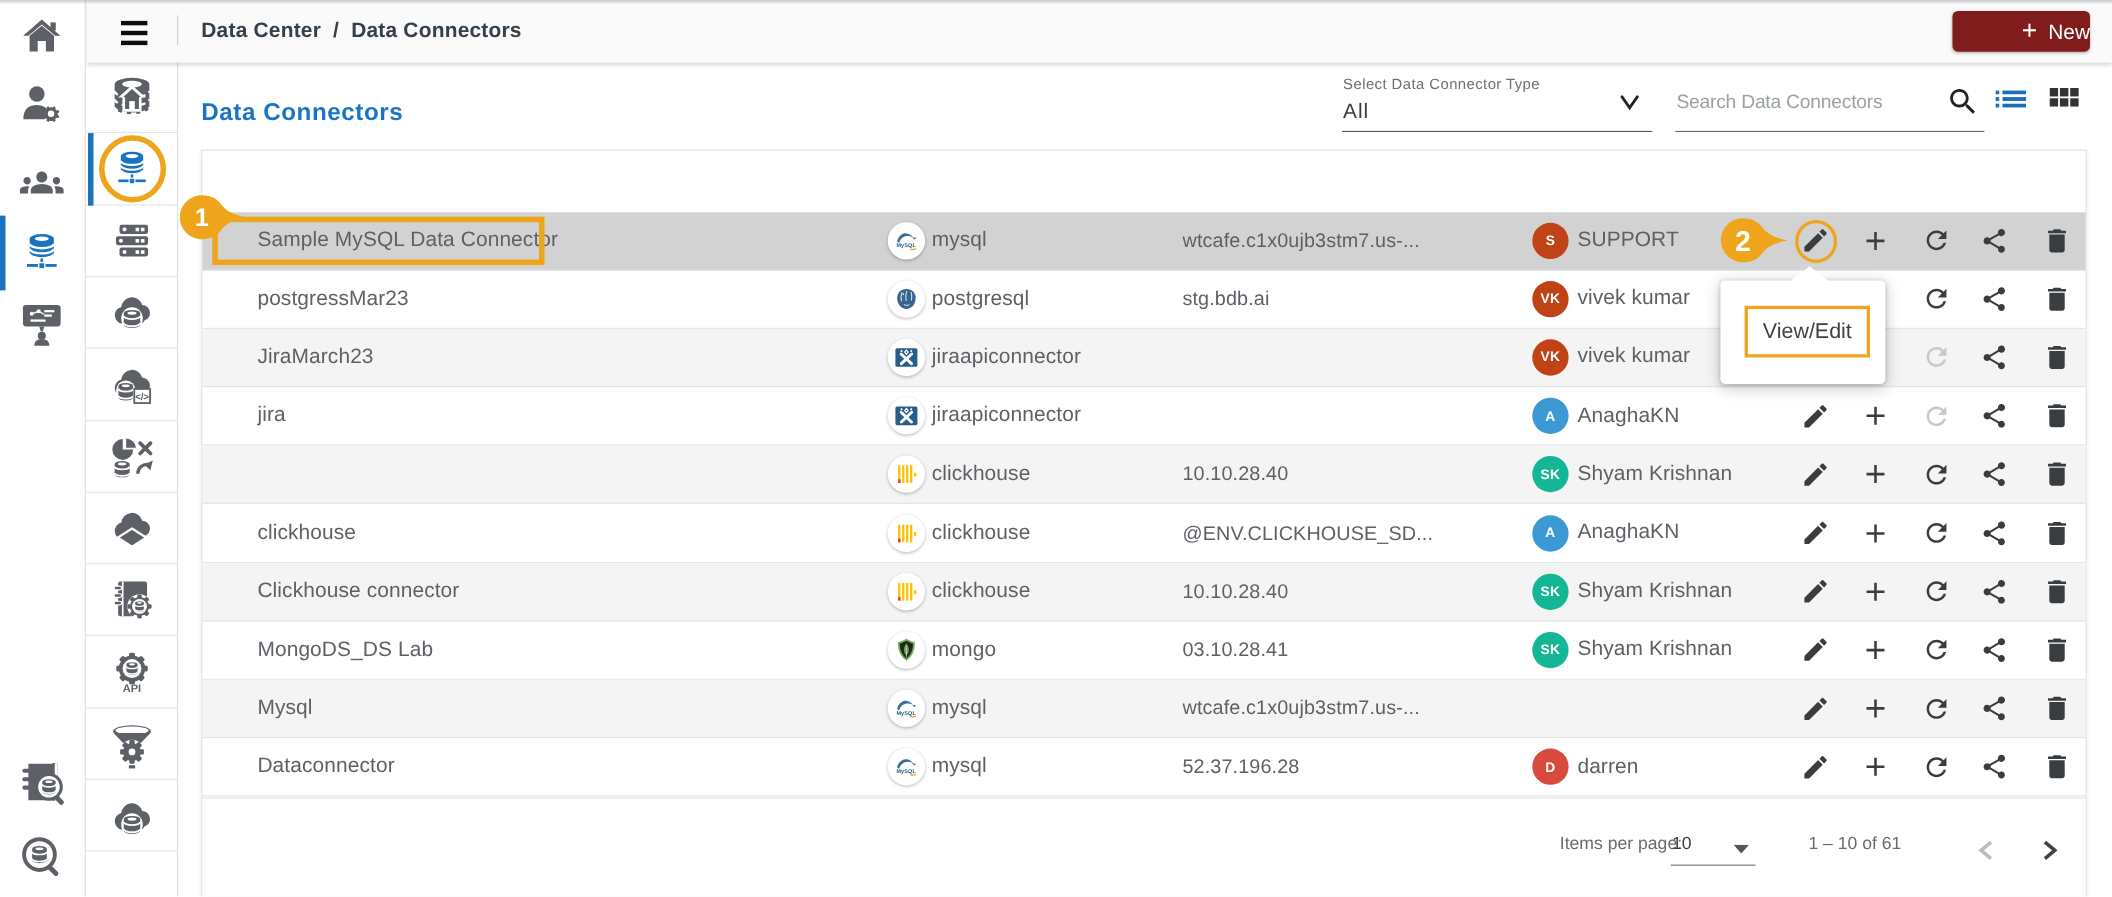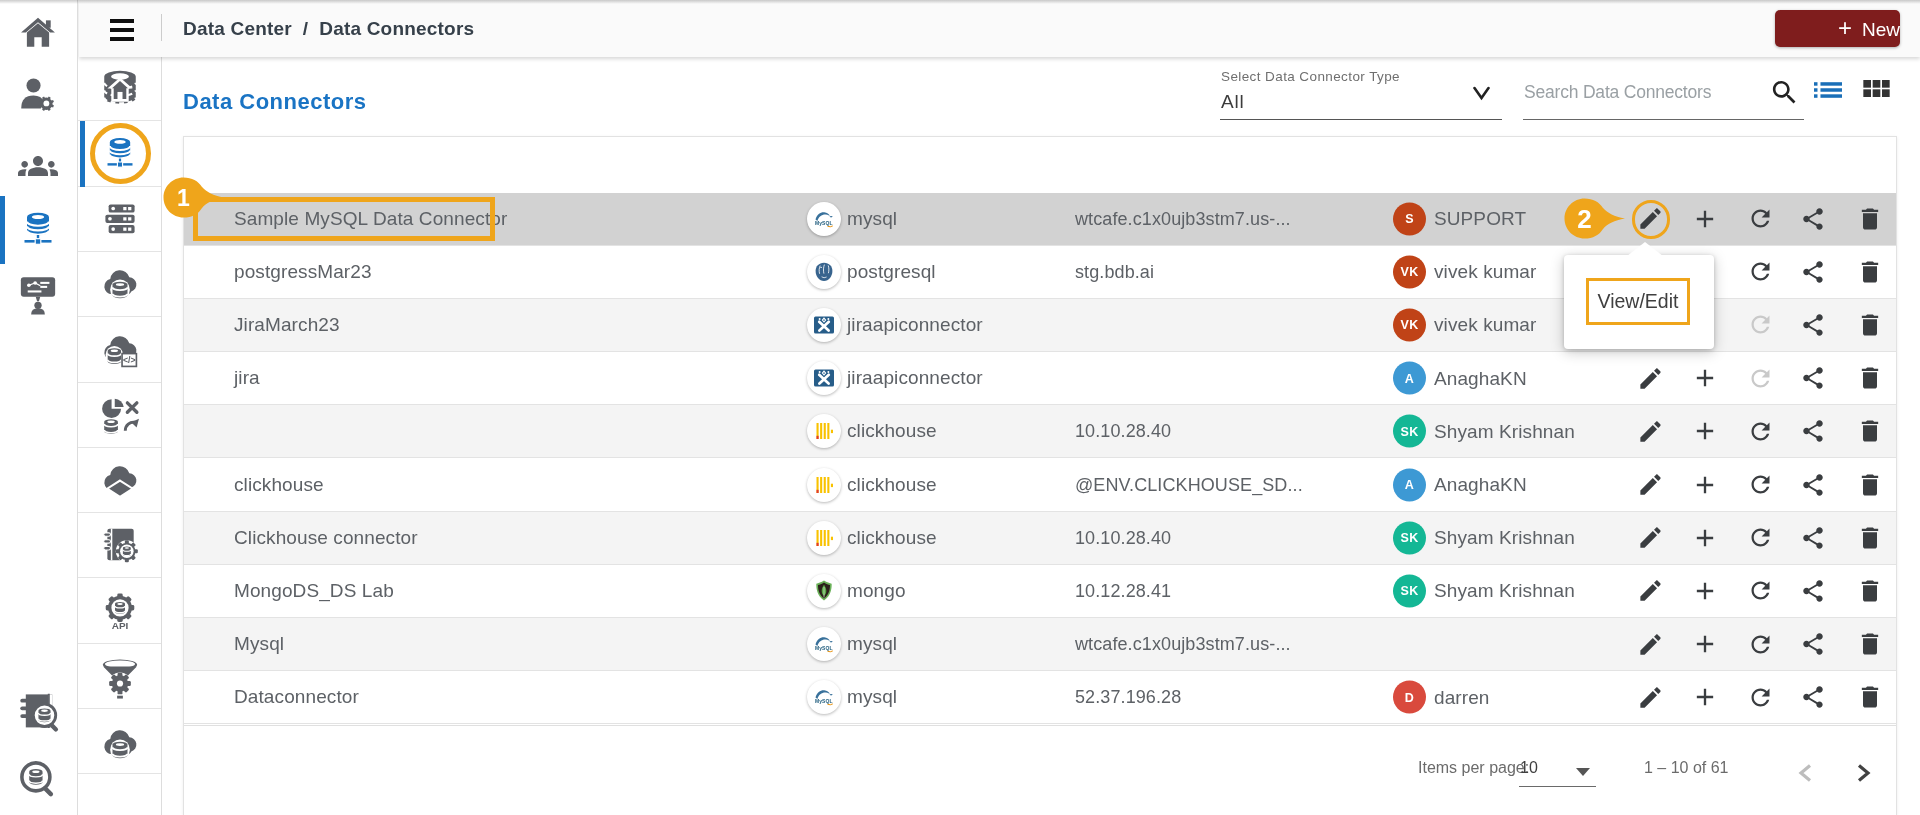--- a/index.html
+++ b/index.html
@@ -35,21 +35,21 @@
 .c-act { left:1452px; width:290px; display:flex; align-items:center; }
 .c-act .ai:nth-child(1) { margin-right:27px; } .c-act .ai:nth-child(2) { margin-right:27px; }
 .c-act .ai:nth-child(3) { margin-right:25px; } .c-act .ai:nth-child(4) { margin-right:29px; }
 .c-act .ai { width:28px; height:28px; flex:none; display:flex; align-items:center; justify-content:center; }
 .tico { width:34px; height:34px; border-radius:50%; background:#fff; box-shadow:0 1px 3px rgba(0,0,0,.28); display:flex; align-items:center; justify-content:center; margin-right:6px; flex:none; }
 .av { width:33px; height:33px; border-radius:50%; color:#fff; font-weight:700; font-size:12.5px; display:flex; align-items:center; justify-content:center; margin-right:8px; letter-spacing:.3px; flex:none; }
 #foot { position:absolute; left:0; top:587.7px; width:1712px; height:91px; background:#fff; border-top:1px solid #e0e0e0; font-size:16px; color:#6b6b6b; }
 #foot .fi { position:absolute; }
 #tooltip { left:1564px; top:255px; width:150px; height:94px; background:#fff; border-radius:4px; box-shadow:0 3px 14px rgba(0,0,0,.22), 0 1px 4px rgba(0,0,0,.18); z-index:30; }
 #tooltip .arrow { position:absolute; left:63px; top:-13px; width:0; height:0; border:18px solid transparent; border-bottom:14px solid #fff; border-top:none; }
-#tooltip .obox { position:absolute; left:22px; top:23px; width:104px; height:47px; border:3px solid #efa51b; display:flex; align-items:center; justify-content:center; font-size:19.5px; color:#3f3f3f; }
+#tooltip .obox { position:absolute; left:22px; top:23px; width:114px; height:47px; border:3px solid #efa51b; display:flex; align-items:center; justify-content:center; font-size:19.5px; color:#3f3f3f; }
 #obox1 { left:193px; top:196.5px; width:302px; height:44.5px; border:5px solid #efa51b; z-index:15; }
 #ring2 { left:1631.5px; top:200px; width:38.5px; height:38.5px; border:3.5px solid #efa51b; border-radius:50%; z-index:16; }
 #badge1 { left:163px; top:177px; z-index:20; }
 #badge2 { left:1564px; top:198px; z-index:20; }
 #fico-a { left:1769px; top:76.5px; } #fico-b { left:1814px; top:81.5px; } #fico-c { left:1863px; top:80px; }
 </style></head>
 <body>
 <div class="abs" id="topbar"></div>
 <div class="abs" id="sb1">
     <div style="position:absolute;left:38px;top:32px;transform:translate(-50%,-50%);line-height:0;"><svg width="36" height="36" viewBox="0 0 34 32">
@@ -647,21 +647,21 @@
         <span class="tico">
           <svg width="24" height="24" viewBox="0 0 24 24">
             <path d="M12 1.6 C9.2 3.4 6.2 4.3 4.3 4.8 C4.3 9.6 4.8 16.4 12 21.6 C19.2 16.4 19.7 9.6 19.7 4.8 C17.8 4.3 14.8 3.4 12 1.6 Z" fill="#6bb25a"></path>
             <path d="M12 3.4 C9.8 4.8 7.6 5.6 6 6 C6 10 6.6 15.3 12 19.6 C17.4 15.3 18 10 18 6 C16.4 5.6 14.2 4.8 12 3.4 Z" fill="#2b211b"></path>
             <path d="M12 5.8 C10.4 8.2 9.7 10 9.7 11.9 C9.7 14.3 11 15.8 11.7 16.4 L12 18 L12.3 16.4 C13 15.8 14.3 14.3 14.3 11.9 C14.3 10 13.6 8.2 12 5.8 Z" fill="#58a747"></path>
             <path d="M12 8 V18.6" stroke="#fff" stroke-width="0.55"></path>
           </svg>
         </span>
         <span>mongo</span>
       </span>
-      <span class="c-host">10.12.28.41</span>
+      <span class="c-host">03.10.28.41</span>
       <span class="c-crt">
         <span class="av" style="background:#14b795">SK</span>
         <span>Shyam Krishnan</span>
       </span>
       <span class="c-act">
         <span class="ai">
           <svg width="27" height="27" viewBox="0 0 24 24">
             <path d="M3 17.25V21h3.75L17.81 9.94l-3.75-3.75L3 17.25zM20.71 7.04c.39-.39.39-1.02 0-1.41l-2.34-2.34c-.39-.39-1.02-.39-1.41 0l-1.83 1.83 3.75 3.75 1.83-1.83z" fill="#3a3d40"></path>
           </svg>
         </span>

